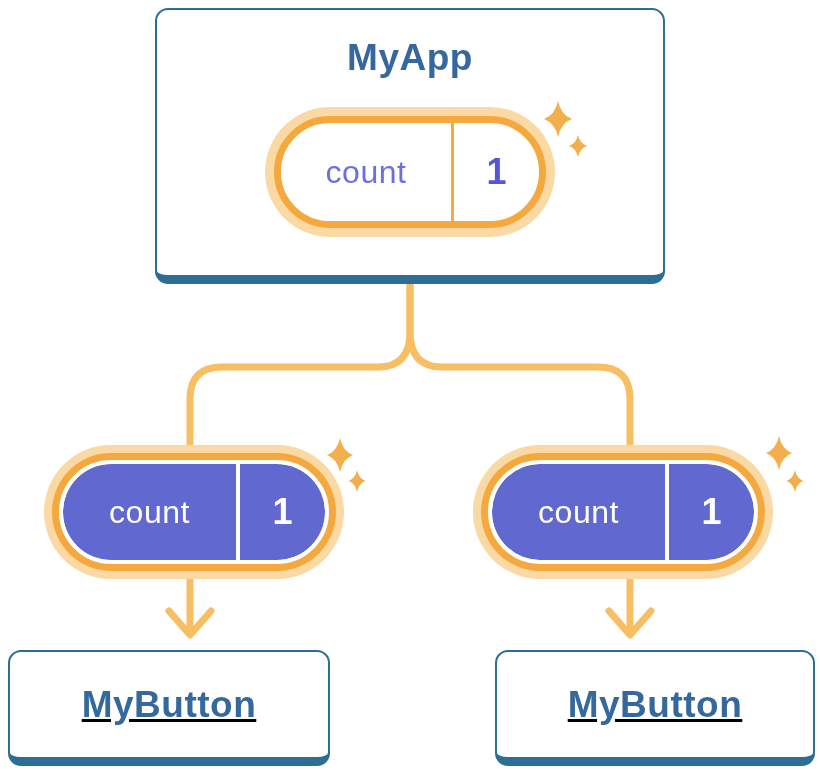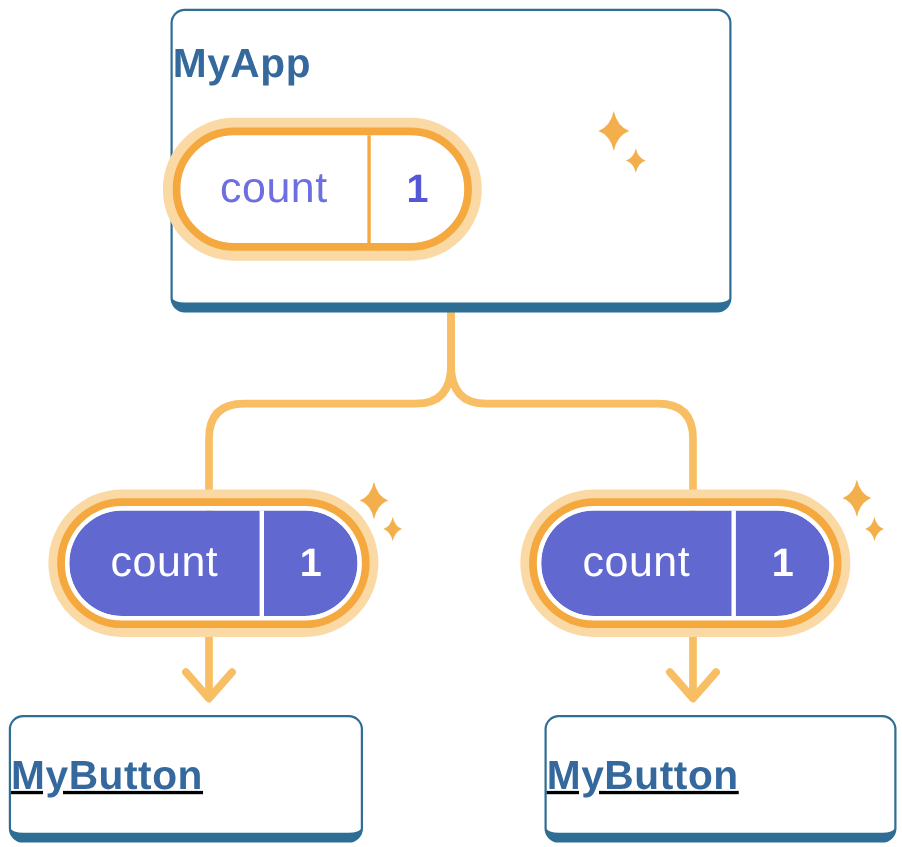--- a/index.html
+++ b/index.html
@@ -22,21 +22,21 @@
   }
   svg.layer{position:absolute;left:0;top:0;width:820px;height:770px;pointer-events:none;}
   .layer-connectors{z-index:0;}
   .layer-sparkles{z-index:3;}
 
   .card{
     position:absolute;background:var(--white);
     border:2px solid var(--blue-border);
     border-bottom-width:9px;border-radius:13px;
     box-sizing:border-box;z-index:1;
-    display:flex;flex-direction:column;
+    display:flex;flex-direction:column;align-items:center;
   }
   .card-top{left:155px;top:8px;width:510px;height:276px;padding-top:26px;}
   .card-title{
     font-size:37px;font-weight:bold;color:var(--blue-text);
     line-height:44px;letter-spacing:.5px;
   }
   .card-bottom{justify-content:center;text-decoration:underline;}
   .card-bl{left:8px;top:650px;width:322px;height:116px;}
   .card-br{left:495px;top:650px;width:320px;height:116px;}
 
@@ -62,21 +62,21 @@
   }
   .pill-dark .pill-label,.pill-dark .pill-value{color:var(--white);}
   .pill-dark .pill-label{font-weight:500;}
   .pill-dark .pill-value{font-weight:bold;}
   .pill-dark .pill-divider{background:var(--white);width:4px;}
   .pill-left{left:59px;top:460px;}
   .pill-right{left:488px;top:460px;}
 
   .pill-label{
     flex:1;display:flex;align-items:center;justify-content:center;
-    font-size:39px;letter-spacing:.5px;
+    font-size:32px;letter-spacing:.5px;
   }
   .pill-value{
     width:85px;display:flex;align-items:center;justify-content:center;
     font-size:36px;
   }
   .pill-divider{flex:0 0 auto;}
 
   .connector{fill:none;stroke:var(--orange-line);stroke-width:7;stroke-linecap:round;stroke-linejoin:round;}
   .sparkle{fill:var(--sparkle);}
 </style>

